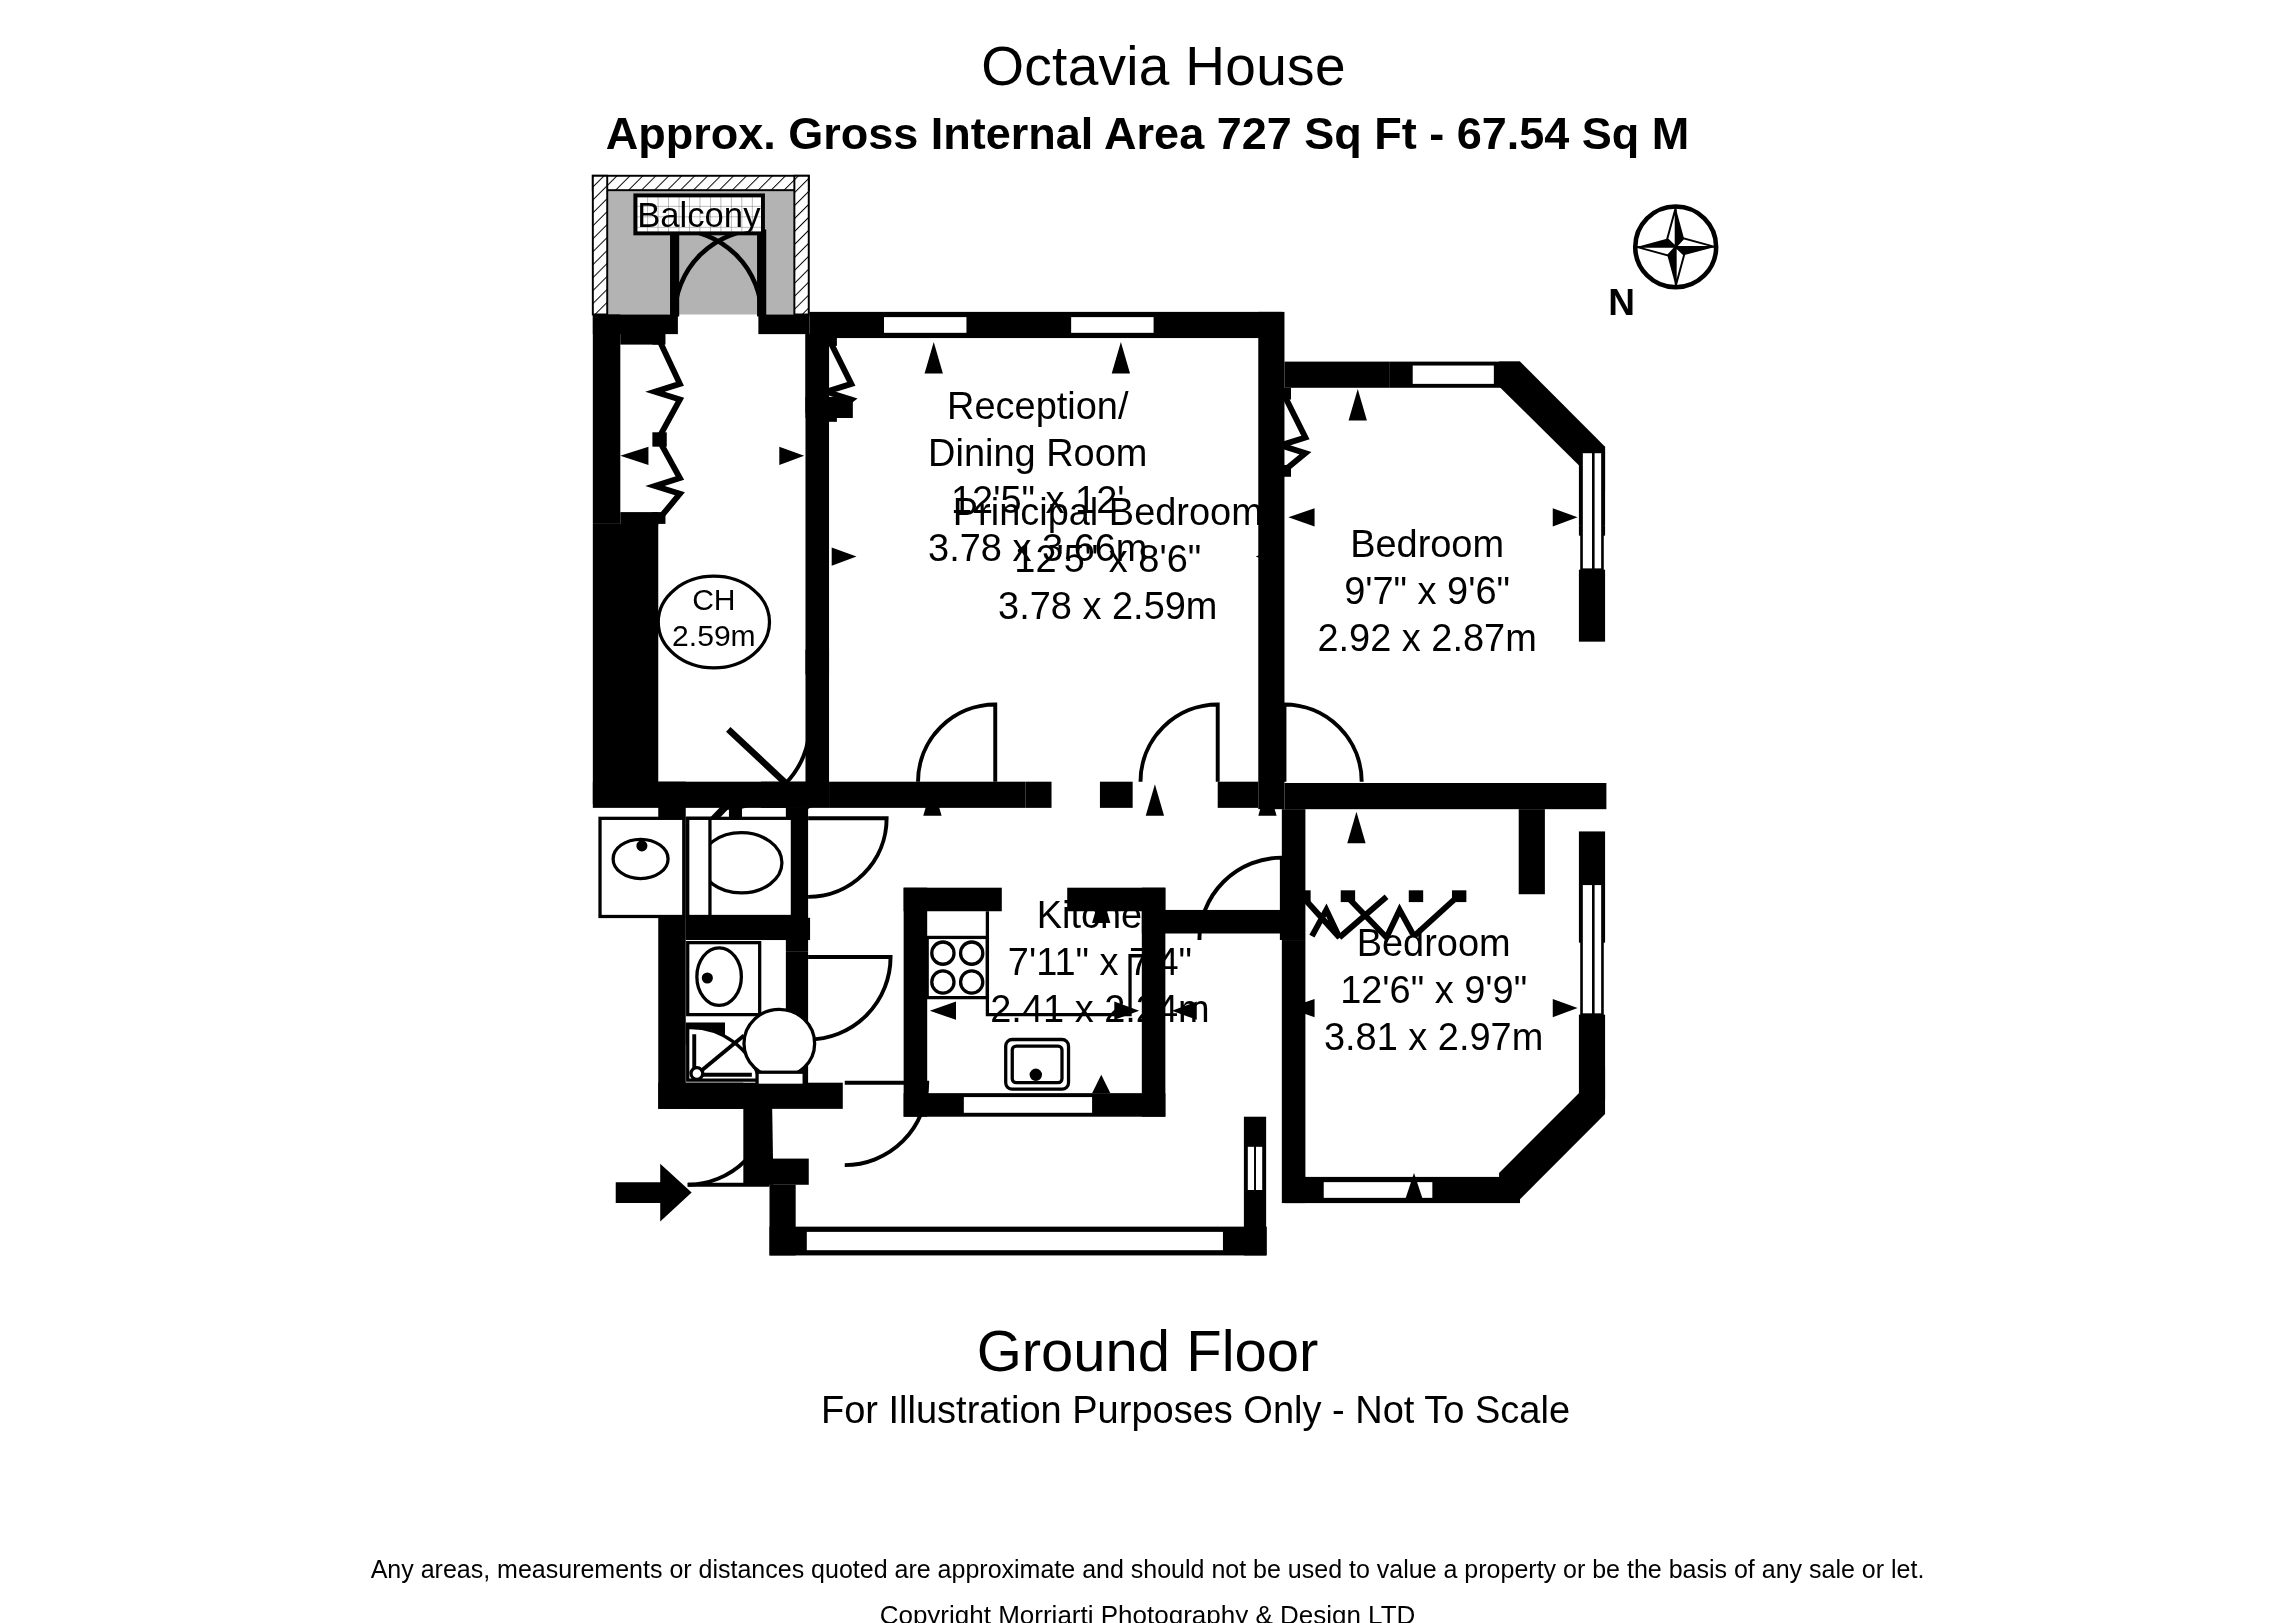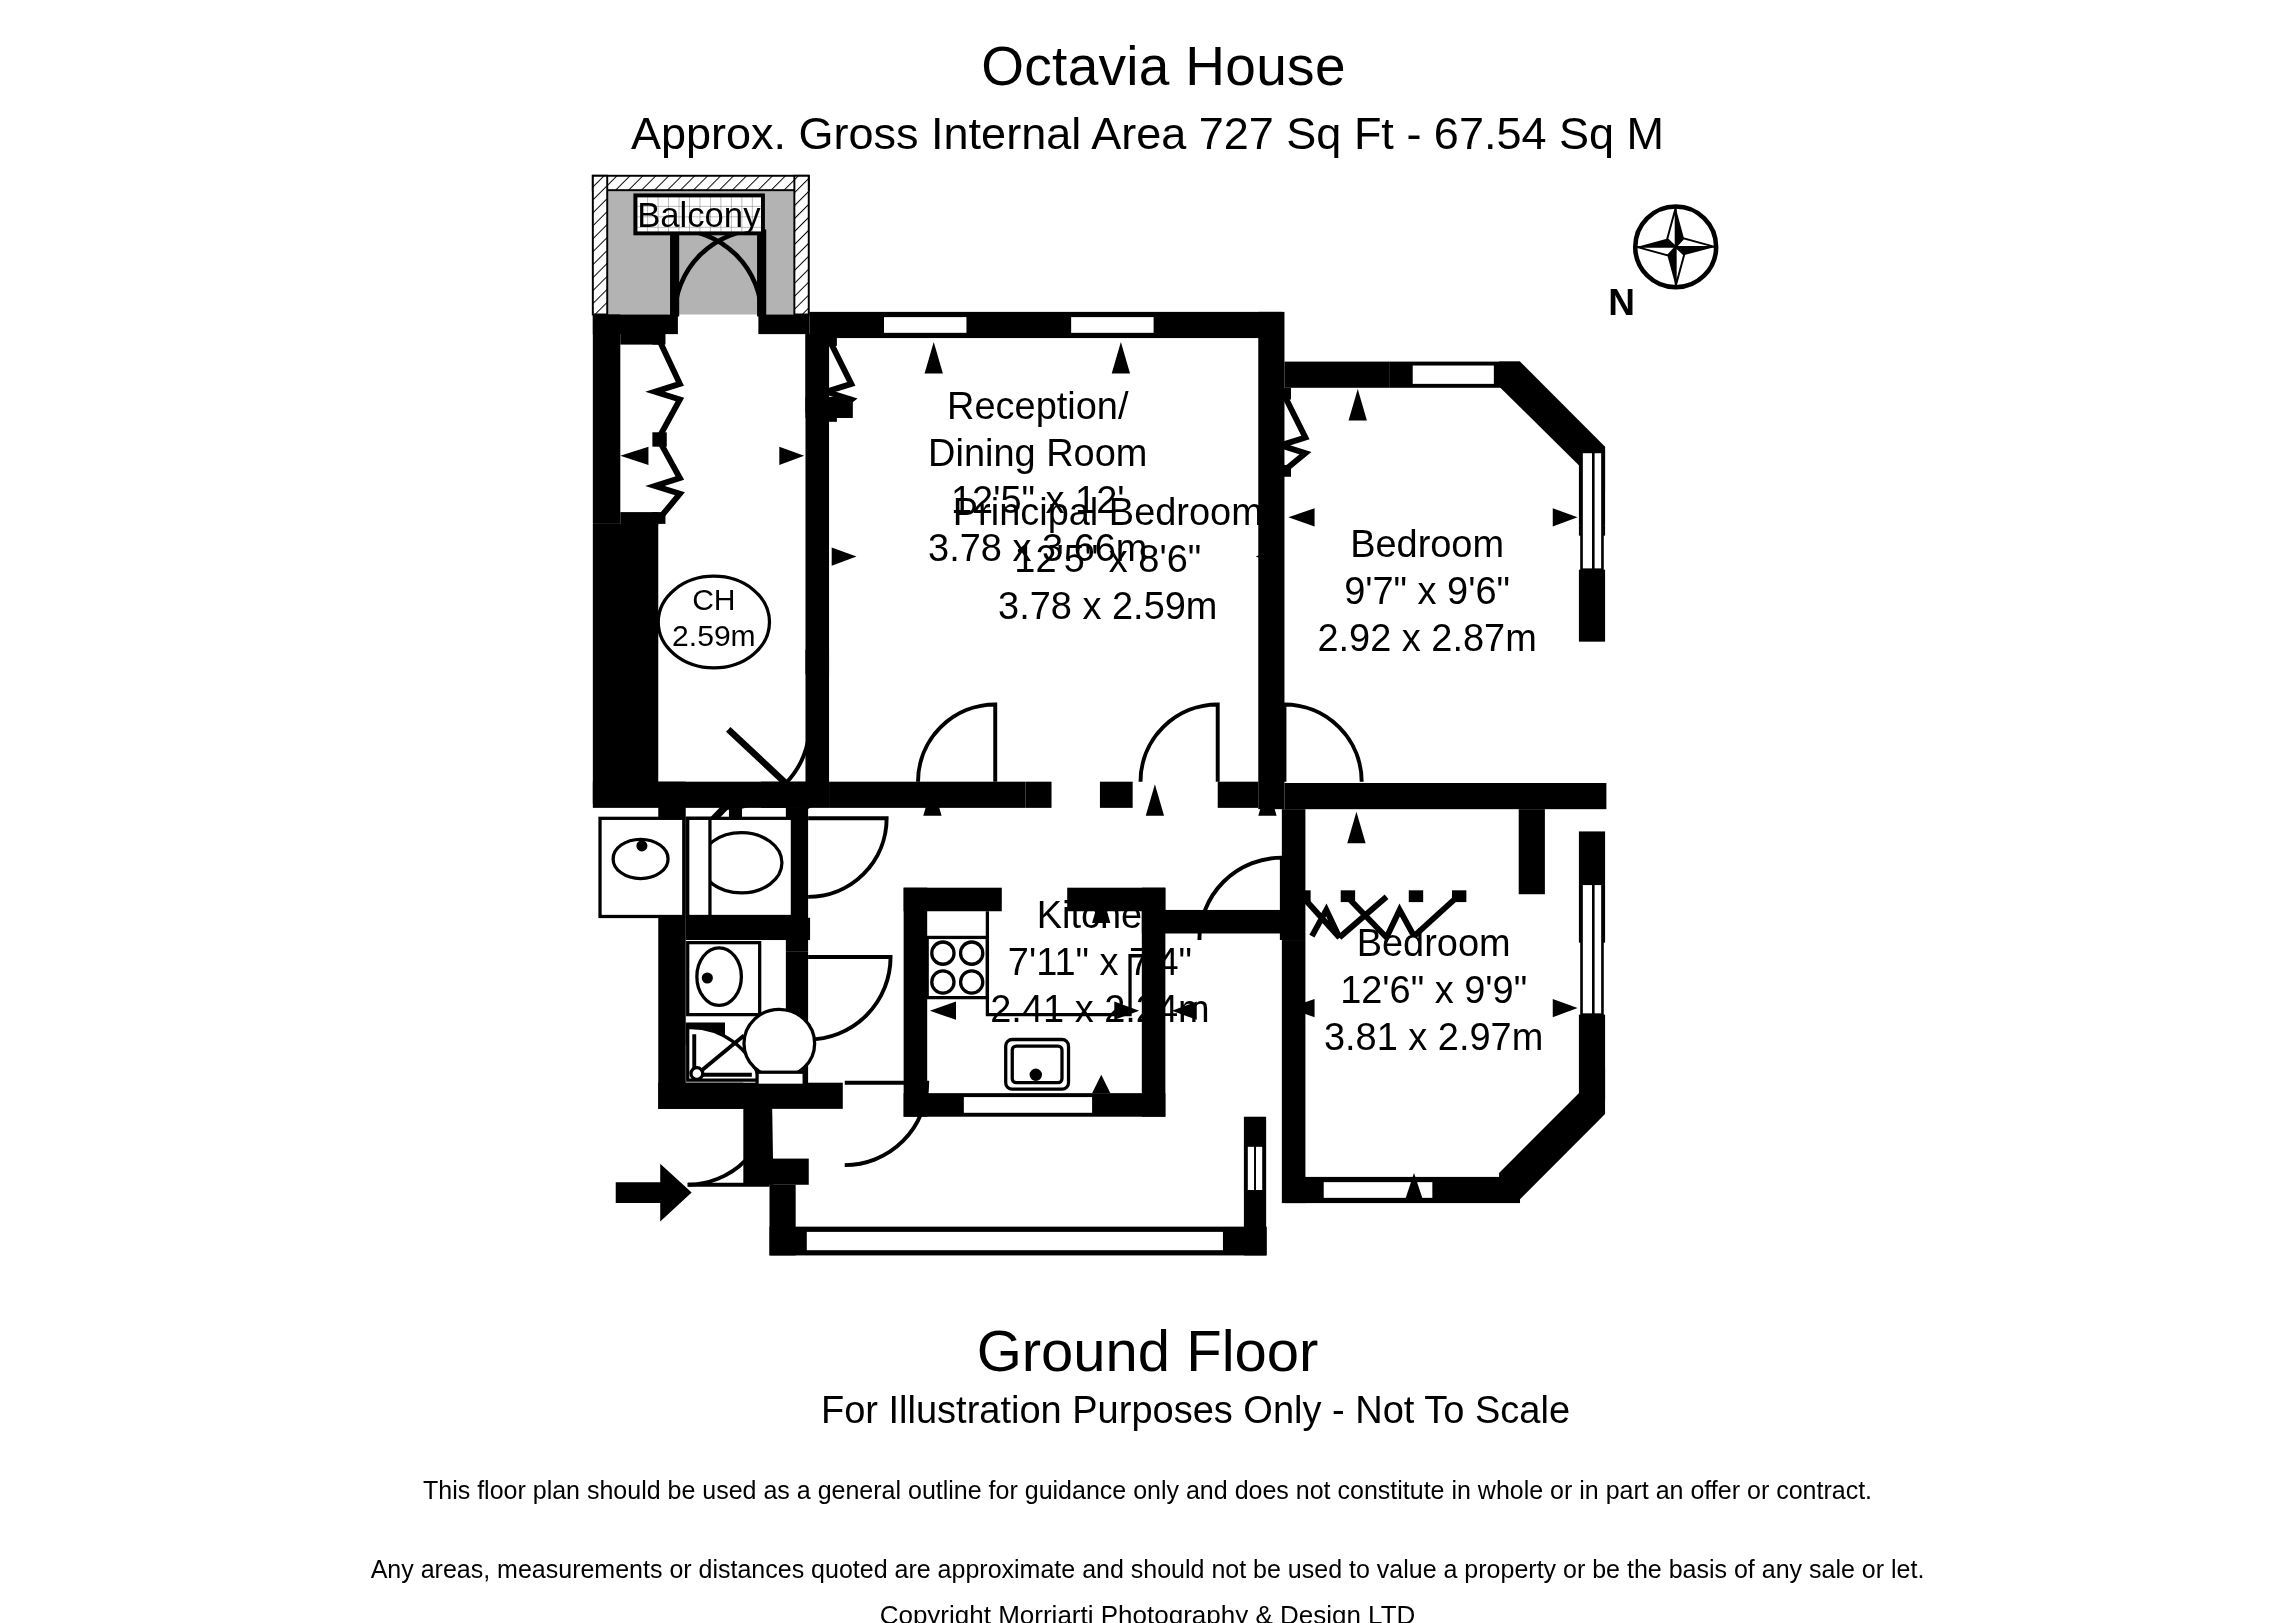--- a/index.html
+++ b/index.html
@@ -8,21 +8,21 @@
     width:2295px;height:1623px;
     font-family:"Liberation Sans", sans-serif;
     color:#000;
     position:relative;
     overflow:hidden;
   }
   #sheet{position:absolute;inset:0;background:#fff;}
 
   .hdr{position:absolute;left:0;width:100%;text-align:center;}
   #title{top:34px;font-size:55px;letter-spacing:0.3px;padding-left:16px;}
-  #subtitle{top:108px;font-size:45px;}
+  #subtitle{top:108px;font-size:45px;font-weight:bold;}
 
   #plan-wrap{position:absolute;left:563px;top:164px;width:1244px;height:1132px;}
   #plan-svg{display:block;width:1244px;height:1132px;}
 
   #floor-label{top:1317px;font-size:58px;}
   #scale-note{top:1389px;font-size:38px;padding-left:48px;}
 
   .fine{position:absolute;left:0;width:100%;text-align:center;font-size:25px;line-height:1.0;}
   #disc1{top:1478px;}
   #disc2{top:1517px;}
@@ -348,18 +348,17 @@
         <text x="820" y="1168" font-size="58">Kitchen</text>
         <text x="820" y="1240" font-size="58">7'11" x 7'4"</text>
         <text x="820" y="1312" font-size="58">2.41 x 2.24m</text>
       </g>
     </svg>
   </div>
 
   <div class="hdr" id="floor-label">Ground Floor</div>
   <div class="hdr" id="scale-note">For Illustration Purposes Only - Not To Scale</div>
 
-  <div class="fine" id="disc1">This floor plan should be used as a general outline for guidance only and does not constitute in whole or in part an offer or contract.</div>
   <div class="fine" id="disc3">Any areas, measurements or distances quoted are approximate and should not be used to value a property or be the basis of any sale or let.</div>
   <div class="fine" id="copyright">Copyright Morriarti Photography &amp; Design LTD</div>
 
 </div>
 
 
 </body></html>

